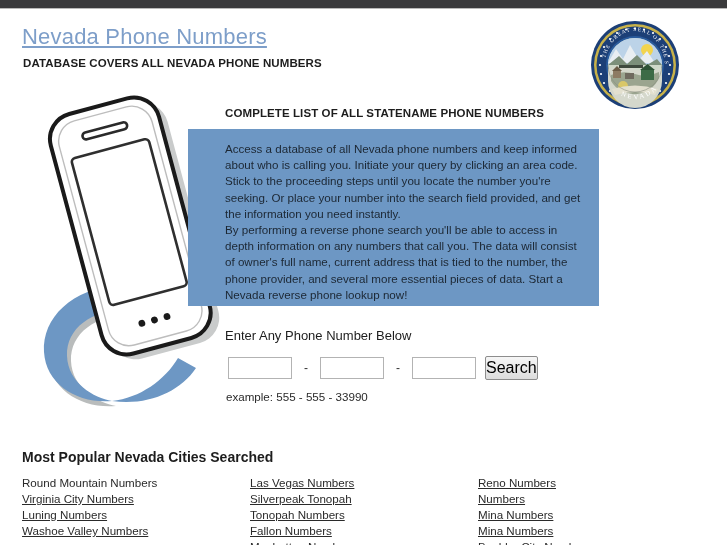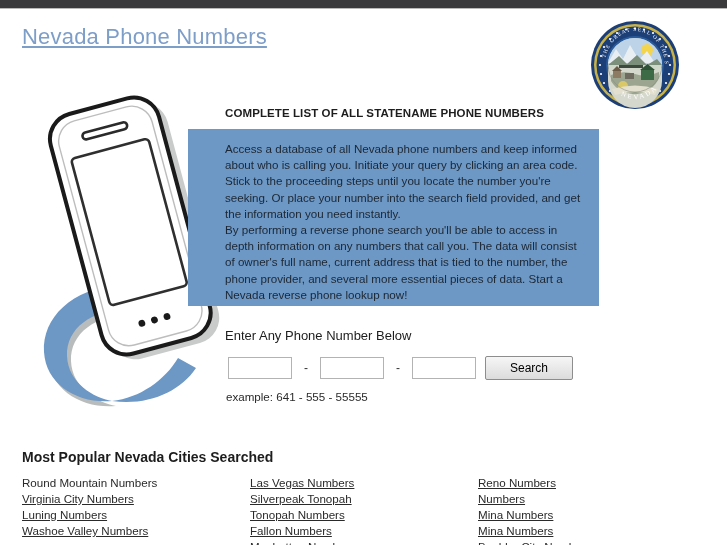--- a/index.html
+++ b/index.html
@@ -101,23 +101,23 @@
     outline: none;
   }
   .dash {
     width: 28px; text-align: center;
     font-size: 12px; color: #333;
     user-select: none;
   }
   .search-btn {
     margin-left: 9px;
     height: 24px;
-    padding: 0 24px;
+    padding: 0 0;
     font-family: "Liberation Sans", sans-serif;
-    font-size: 12px;
+    font-size: 16px;
     color: #000;
     background: linear-gradient(#f6f6f6, #dcdcdc);
     border: 1px solid #8d8d8d;
     border-radius: 2px;
     cursor: pointer;
   }
   .example {
     position: absolute; left: 226px; top: 390px;
     font-size: 11.6px; color: #2a2a2a;
     white-space: nowrap;
@@ -150,20 +150,21 @@
   .city-link.plain { text-decoration: none; cursor: default; }
 </style>
 </head>
 <body>
 
 <div id="page">
 
   <div class="topbar"></div>
 
   <a class="site-title">Nevada Phone Numbers</a>
+  <div class="tagline">DATABASE COVERS ALL NEVADA PHONE NUMBERS</div>
 
   <div class="seal">
     <svg viewBox="0 0 92 92" width="92" height="92">
       <circle cx="46" cy="46" r="44" fill="#1c3f77"></circle>
       <circle cx="46" cy="46" r="41" fill="#c8b24a"></circle>
       <circle cx="46" cy="46" r="38.5" fill="#1c3f77"></circle>
       <g fill="#ffffff">
         <circle cx="46" cy="9.5" r="1.1"></circle>
           <circle cx="55" cy="10.5" r="1.1"></circle>
         <circle cx="64" cy="14" r="1.1"></circle>
@@ -264,21 +265,21 @@
 
   <div class="form-row">
     <input class="phone-part" type="text" value="" style="">
     <span class="dash">-</span>
     <input class="phone-part" type="text" value="" style="">
     <span class="dash">-</span>
     <input class="phone-part" type="text" value="" style="">
     <button class="search-btn">Search</button>
   </div>
 
-  <div class="example">example: 641 - 555 - 55555</div>
+  <div class="example">example: 555 - 555 - 33990</div>
 
   <div class="cities-heading">Most Popular Nevada Cities Searched</div>
 
   <div class="cities">
     <div class="col col-1">
         <span class="city-link plain">Round Mountain Numbers</span>
         <span class="city-link">Virginia City Numbers</span>
         <span class="city-link">Luning Numbers</span>
         <span class="city-link">Washoe Valley Numbers</span>
       </div>

